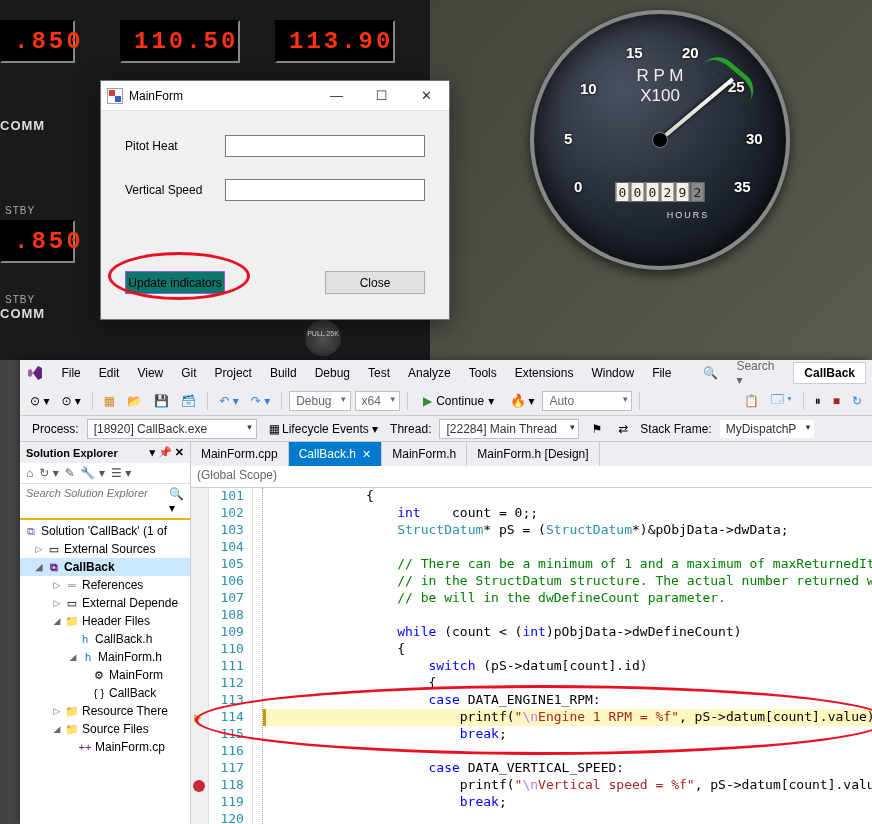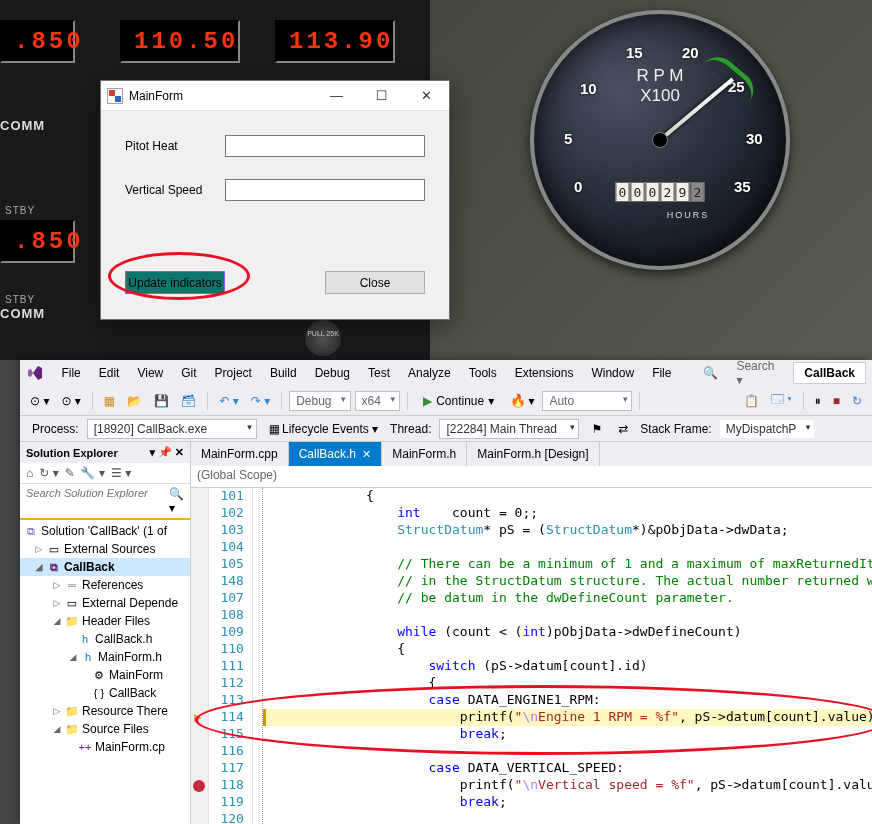--- a/index.html
+++ b/index.html
@@ -383,21 +383,21 @@
           <div style="height:17px;display:flex;align-items:center">
               <div class="bp"></div>
             </div>
         </div>
         <div class="lineno">
           <div style="height:17px">101</div>
           <div style="height:17px">102</div>
           <div style="height:17px">103</div>
           <div style="height:17px">104</div>
           <div style="height:17px">105</div>
-          <div style="height:17px">148</div>
+          <div style="height:17px">106</div>
           <div style="height:17px">107</div>
           <div style="height:17px">108</div>
           <div style="height:17px">109</div>
           <div style="height:17px">110</div>
           <div style="height:17px">111</div>
           <div style="height:17px">112</div>
           <div style="height:17px">113</div>
           <div style="height:17px">114</div>
           <div style="height:17px">115</div>
           <div style="height:17px">116</div>
@@ -407,21 +407,21 @@
           <div style="height:17px">120</div>
         </div>
         <div class="code-lines">
           <div class="outline-gutter"></div>
           <div class="line">            <span>{</span></div>
           <div class="line">                <span class="kw">int</span><span>    count = 0;;</span></div>
           <div class="line">                <span class="ty">StructDatum</span><span>* pS = (</span><span class="ty">StructDatum</span><span>*)&amp;pObjData-&gt;dwData;</span></div>
           <div class="line"></div>
           <div class="line">                <span class="cm">// There can be a minimum of 1 and a maximum of maxReturnedItems</span></div>
           <div class="line">                <span class="cm">// in the StructDatum structure. The actual number returned will</span></div>
-          <div class="line">                <span class="cm">// be datum in the dwDefineCount parameter.</span></div>
+          <div class="line">                <span class="cm">// be will in the dwDefineCount parameter.</span></div>
           <div class="line"></div>
           <div class="line">                <span class="kw">while</span><span> (count &lt; (</span><span class="kw">int</span><span>)pObjData-&gt;dwDefineCount)</span></div>
           <div class="line">                <span>{</span></div>
           <div class="line">                    <span class="kw">switch</span><span> (pS-&gt;datum[count].id)</span></div>
           <div class="line">                    <span>{</span></div>
           <div class="line">                    <span class="kw">case</span><span> DATA_ENGINE1_RPM:</span></div>
           <div class="line hl">                        <span>printf(</span><span class="st">"</span><span class="esc">\n</span><span class="st">Engine 1 RPM = %f"</span><span>, pS-&gt;datum[count].value);</span></div>
           <div class="line">                        <span class="kw">break</span><span>;</span></div>
           <div class="line"></div>
           <div class="line">                    <span class="kw">case</span><span> DATA_VERTICAL_SPEED:</span></div>

